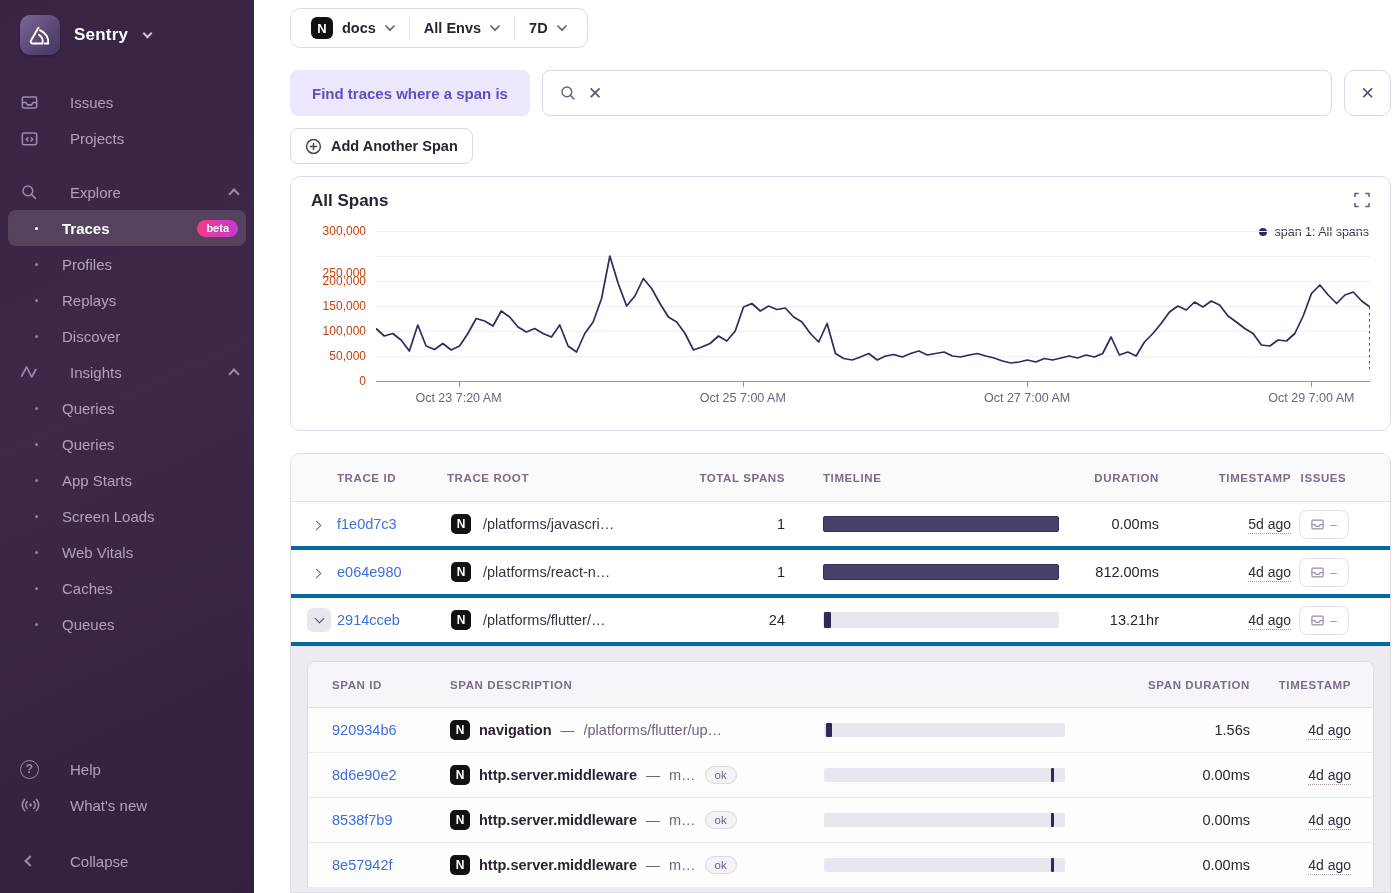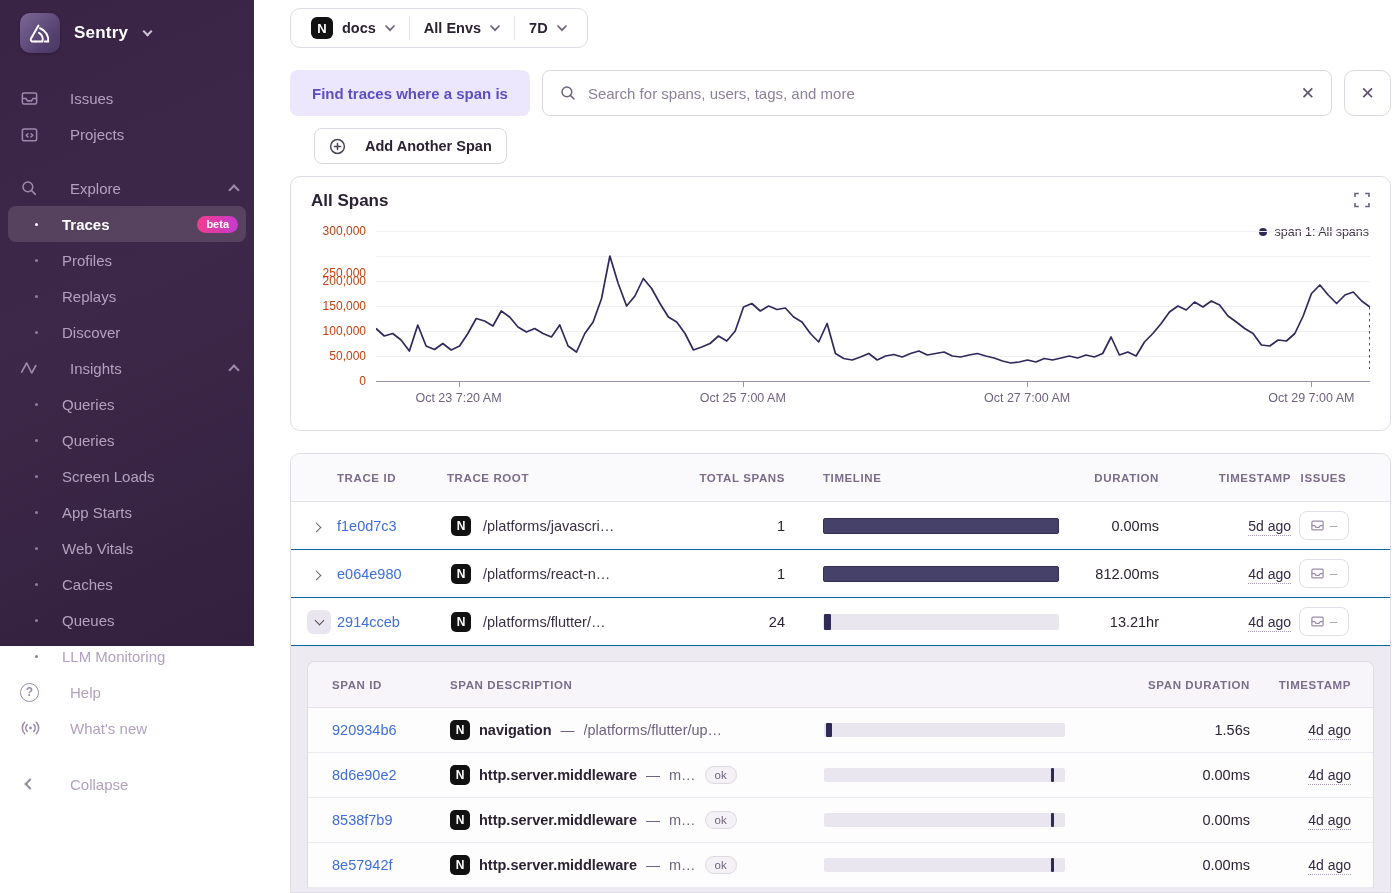--- a/index.html
+++ b/index.html
@@ -1,21 +1,21 @@
 <!DOCTYPE html>
 <html><head>
 <meta charset="utf-8">
 <style>
   * { margin:0; padding:0; box-sizing:border-box; }
   html,body { width:1400px; height:893px; overflow:hidden; background:#fff;
     font-family:"Liberation Sans", sans-serif; }
   .app { position:relative; width:1400px; height:893px; display:flex; }
 
   
-  .sidebar { width:254px; height:646px; flex:0 0 254px;
+  .sidebar { width:254px; height:893px; flex:0 0 254px;
     background:linear-gradient(155deg,#3a2446 0%,#3e2849 45%,#32203e 100%);
     display:flex; flex-direction:column; padding-top:13px; }
   .brand { display:flex; align-items:center; gap:14px; padding:0 0 0 20px; height:44px; }
   .logo-tile { width:40px; height:40px; border-radius:10px; flex:0 0 40px;
     background:linear-gradient(135deg,#7c6898 0%,#53406e 70%,#4a3862 100%);
     display:flex; align-items:center; justify-content:center;
     box-shadow:0 1px 3px rgba(0,0,0,.3); }
   .brand-name { color:#fff; font-size:17px; font-weight:700; letter-spacing:.2px; }
   .brand .chev-s { margin-left:2px; }
   .nav { display:flex; flex-direction:column; margin-top:27px; flex:1; }
@@ -62,23 +62,23 @@
   .searchbox { flex:1; border:1px solid #dcd7e1; border-radius:8px; display:flex;
     align-items:center; padding:0 16px; gap:11px; background:#fff; }
   .searchbox input { border:none; outline:none; flex:1; font-size:15px; color:#2b2233;
     font-family:"Liberation Sans",sans-serif; background:transparent; }
   .searchbox input::placeholder { color:#8d8199; }
   .xglyph { font-size:17px; color:#5f5370; cursor:pointer; line-height:1; }
   .close-btn { width:47px; border:1px solid #dcd7e1; border-radius:10px; background:#fff;
     display:flex; align-items:center; justify-content:center; cursor:pointer; }
 
   .row3 { margin-top:12px; height:36px; display:flex; }
-  .add-span-btn { display:flex; align-items:center; gap:19px; border:1px solid #dcd7e1;
+  .add-span-btn { display:flex; align-items:center; gap:9px; border:1px solid #dcd7e1;
     border-radius:8px; padding:0 14px; background:#fff; font-size:14.5px; font-weight:700;
-    color:#2b2233; cursor:pointer;margin-left:24px; }
+    color:#2b2233; cursor:pointer; }
 
   
   .chart-card { margin-top:12px; height:255px; border:1px solid #e0dce5; border-radius:10px;
     position:relative; padding:14px 20px 0 20px; background:#fff; }
   .chart-title { font-size:17px; font-weight:700; color:#2b2233; }
   .expand-btn { position:absolute; top:15px; right:20px; cursor:pointer; }
   .legend { position:absolute; top:48px; right:21px; display:flex; align-items:center; gap:7px; }
   .legend-dot { width:8px; height:8px; border-radius:50%; background:#2f2a5b; }
   .legend-text { font-size:12.5px; color:#3e3446; }
   .chart-body { display:flex; margin-top:20px; }
@@ -95,21 +95,21 @@
 
   
   .table-card { margin-top:22px; border:1px solid #e0dce5; border-radius:10px 10px 0 0;
     overflow:hidden; background:#fff; flex:1; }
   .t-grid { display:grid; align-items:center;
     grid-template-columns:30px 108px 250px 90px 38px 236px 100px 132px 65px;
     padding-left:16px; }
   .t-head { height:48px; background:#faf9fb; border-bottom:1px solid #e5e2e9; }
   .th { font-size:11.5px; font-weight:700; letter-spacing:.6px; color:#7b6c8a; }
   .th.r { text-align:right; } .th.c { text-align:center; }
-  .t-row { height:48px; border-bottom:1px solid #0369a1; background:#fff; }
+  .t-row { height:48px; border-bottom:4px solid #0369a1; background:#fff; }
   .chev-right { width:7px; height:7px; border-right:1.8px solid #6f6280;
     border-bottom:1.8px solid #6f6280; transform:rotate(-45deg); margin-left:6px; }
   .chev-down-btn { width:24px; height:24px; background:#e9e6ef; border-radius:6px;
     display:flex; align-items:center; justify-content:center; cursor:pointer; }
   .chev-down-btn i { width:7px; height:7px; border-right:1.8px solid #554a63;
     border-bottom:1.8px solid #554a63; transform:rotate(45deg); margin-top:-3px; display:block; }
   .id-link { font-size:14.5px; color:#3e6fdb; cursor:pointer; }
   .root-cell { display:flex; align-items:center; gap:12px; overflow:hidden; padding-left:6px; }
   .root-text { font-size:14.5px; color:#3a3144; white-space:nowrap; overflow:hidden; }
   .num { font-size:14.5px; color:#2b2233; text-align:right; }
@@ -223,41 +223,37 @@
       <div class="nav-item sub">
         <span class="dot"></span>
         <span class="lbl">Queries</span>
       </div>
       <div class="nav-item sub">
         <span class="dot"></span>
         <span class="lbl">Queries</span>
       </div>
       <div class="nav-item sub">
         <span class="dot"></span>
+        <span class="lbl">App Starts</span>
+      </div>
+      <div class="nav-item sub">
+        <span class="dot"></span>
         <span class="lbl">Screen Loads</span>
       </div>
       <div class="nav-item sub">
         <span class="dot"></span>
-        <span class="lbl">App Starts</span>
-      </div>
-      <div class="nav-item sub">
-        <span class="dot"></span>
         <span class="lbl">Web Vitals</span>
       </div>
       <div class="nav-item sub">
         <span class="dot"></span>
         <span class="lbl">Caches</span>
       </div>
       <div class="nav-item sub">
         <span class="dot"></span>
         <span class="lbl">Queues</span>
-      </div>
-      <div class="nav-item sub">
-        <span class="dot"></span>
-        <span class="lbl">LLM Monitoring</span>
       </div>
 
       <div class="grow"></div>
 
       <div class="nav-item">
         <span class="ic">
           <span class="help-circle">?</span>
           </span>
         <span class="lbl">Help</span>
       </div>
@@ -311,21 +307,20 @@
       </div>
     </div>
 
     <div class="row2">
       <div class="find-pill">Find traces where a span is</div>
       <div class="searchbox">
         <svg width="18" height="18" viewBox="0 0 24 24" fill="none" stroke="#71637e" stroke-width="2" stroke-linecap="round">
           <circle cx="10.5" cy="10.5" r="6.5"></circle>
             <path d="M15.5 15.5 L20 20"></path>
         </svg>
-        <input type="text" value="" placeholder="Search for spans, users, tags, and more" style="">
         <span class="xglyph">✕</span>
       </div>
       <div class="close-btn">
         <span class="xglyph">✕</span>
       </div>
     </div>
 
     <div class="row3">
       <div class="add-span-btn">
         <svg width="17" height="17" viewBox="0 0 18 18" fill="none" stroke="#4d4458" stroke-width="1.6" stroke-linecap="round">

